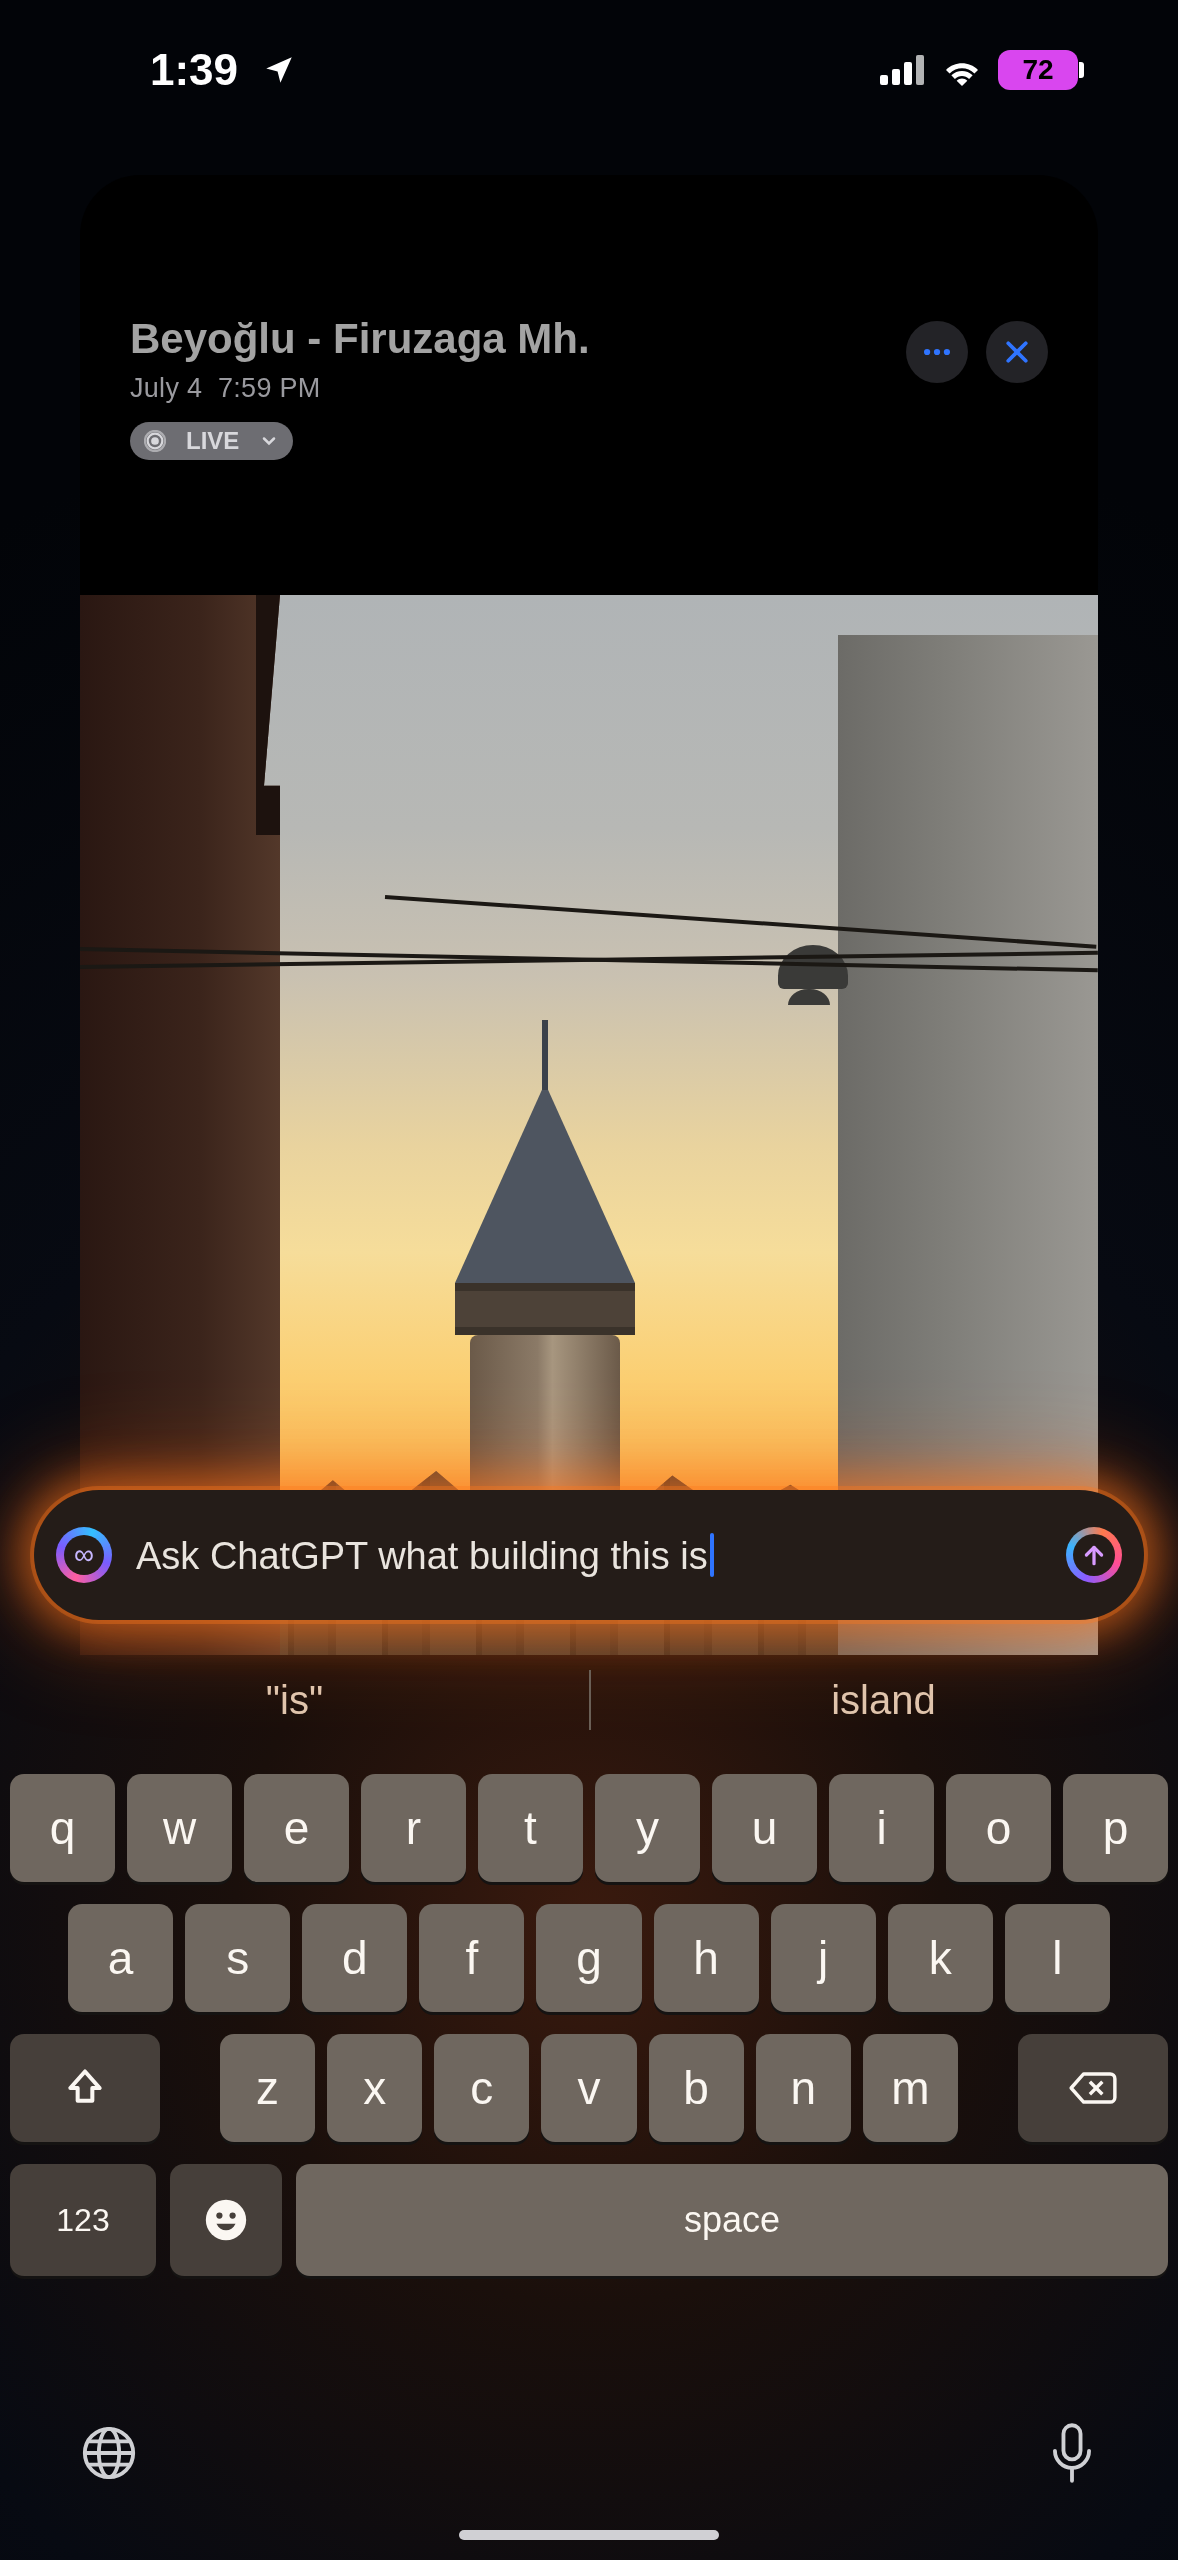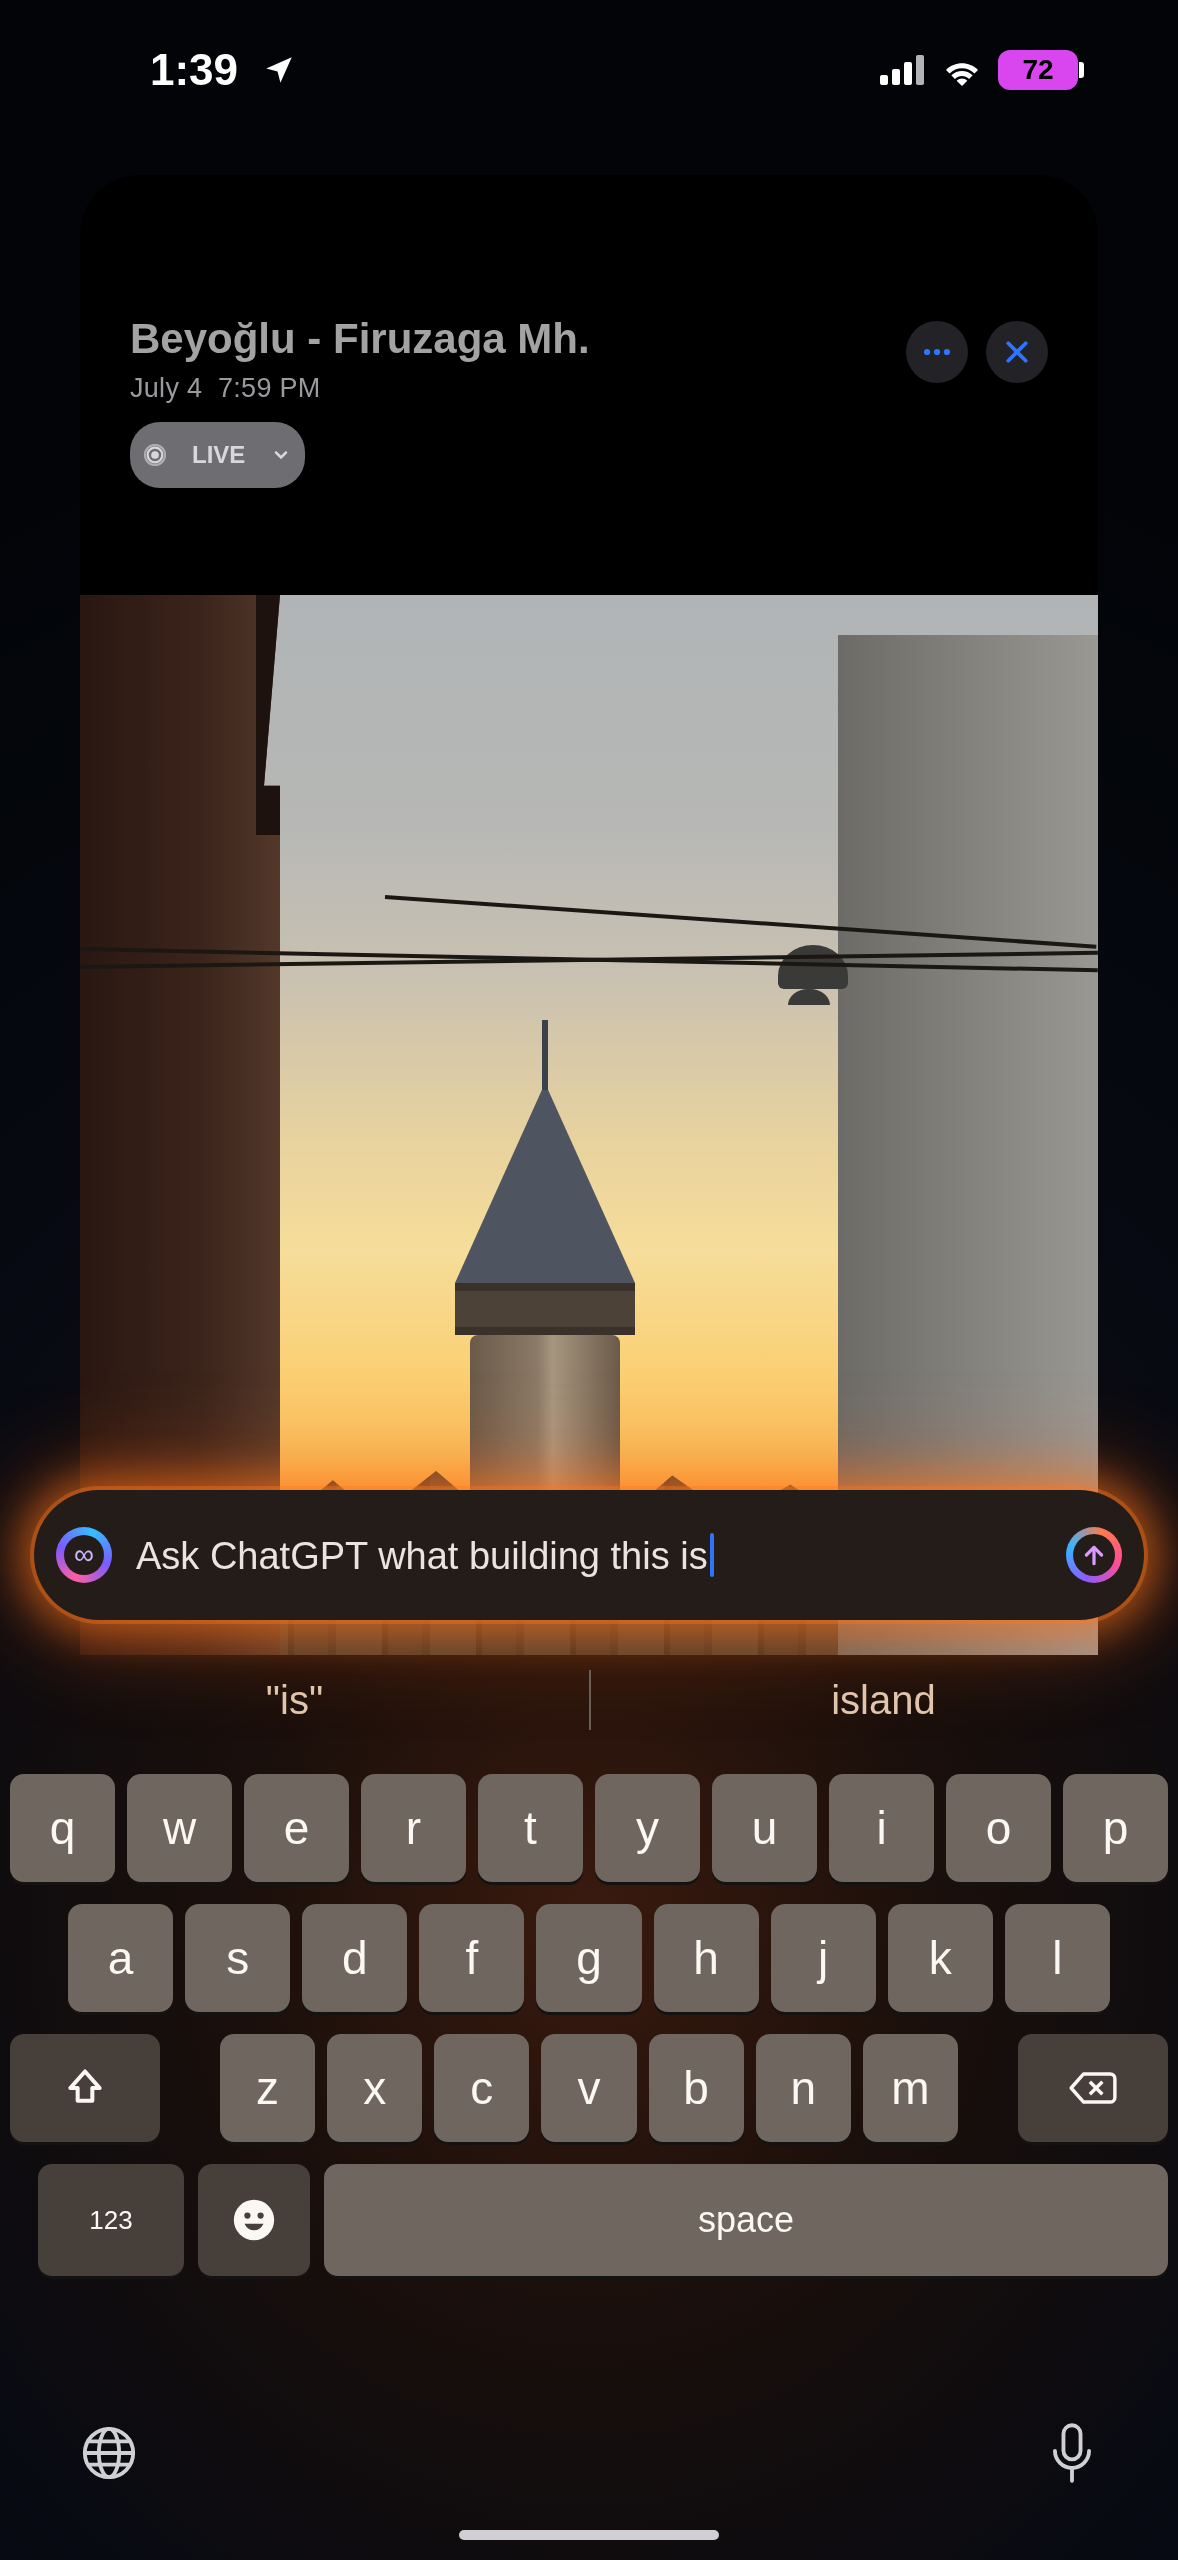--- a/index.html
+++ b/index.html
@@ -36,23 +36,23 @@
     position: absolute; left: 80px; top: 175px; width: 1018px; height: 1480px;
     background: #000; border-radius: 60px 60px 0 0; overflow: hidden;
   }
   .card-header {
     padding: 140px 50px 30px 50px;
     display: flex; justify-content: space-between; align-items: flex-start;
   }
   .card-title { font-size: 42px; font-weight: 700; color: #a3a3a3; }
   .card-sub   { font-size: 27px; color: #9a9a9f; margin-top: 10px; letter-spacing: .3px;}
   .live-chip {
-    margin-top: 18px; display: inline-flex; align-items: center; gap: 26px;
+    margin-top: 18px; display: inline-flex; align-items: center; gap: 20px;
     background: #6d6d72; color: #d8d8dc; font-size: 24px; font-weight: 600;
-    padding: 19px 14px; border-radius: 30px;
+    padding: 5px 14px; border-radius: 30px;
   }
   .header-actions { display: flex; gap: 18px; margin-top: 6px;}
   .round-btn {
     width: 62px; height: 62px; border-radius: 50%;
     background: #232327; display: flex; align-items: center; justify-content: center;
     cursor: pointer;
   }
 
   .photo { position: absolute; left: 0; right: 0; top: 420px; bottom: 0; }
 
@@ -186,21 +186,21 @@
     box-shadow: 0 3px 0 #151312;
     font-family: -apple-system, "SF Pro Display", Arial, sans-serif;
     cursor: pointer; user-select: none;
   }
   .krow.r2 { padding: 0 58px; }
   .key.mod { background: #463f3a; }
   .key.shift, .key.bksp { flex: 0 0 150px; }
   .spacer { flex: 0 0 36px; }
   .krow.r4 { gap: 14px; }
   .krow.r4 .key { height: 112px; }
-  .key.num   { flex: 0 0 146px; font-size: 26px; margin-left: 28px; }
+  .key.num   { flex: 0 0 146px; font-size: 32px; }
   .key.emoji { flex: 0 0 112px; font-size: 44px; }
   .key.space { flex: 1; font-size: 36px; }
   .key.return{ flex: 0 0 260px; font-size: 36px; }
 
   .bottom-bar {
     position: absolute; left: 0; right: 0; bottom: 0; height: 175px;
     display: flex; align-items: center; justify-content: space-between;
     padding: 0 80px 40px 80px;
   }
   .home-ind {

